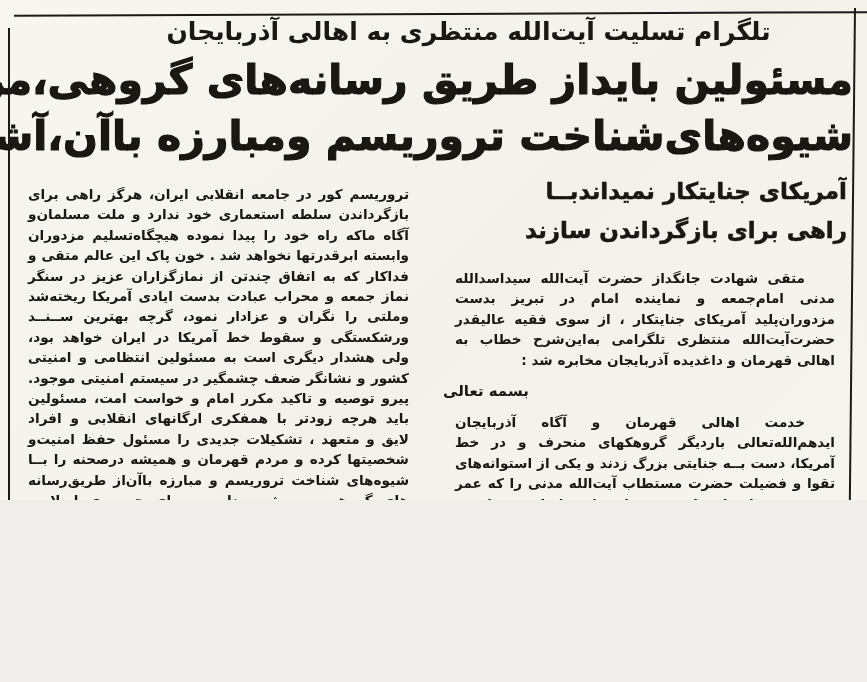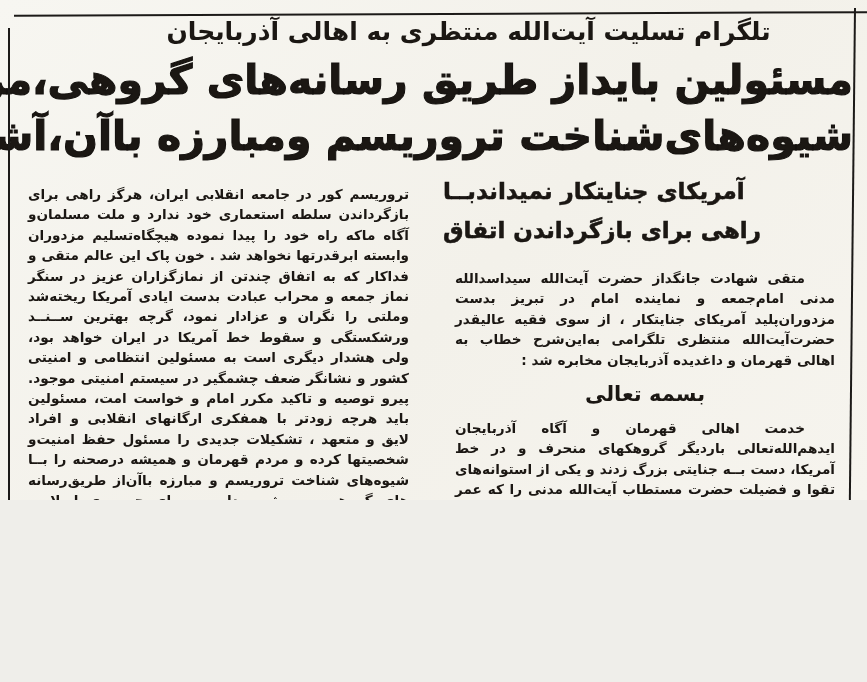--- a/index.html
+++ b/index.html
@@ -49,43 +49,43 @@
     flex-direction:row;
     gap:22px;
     padding:8px 20px 0 14px;
     height:498px;
     direction:rtl;
   }
   .col{overflow:hidden;}
   .right-col{width:404px;flex:0 0 auto;}
   .left-col{width:405px;flex:0 0 auto;}
   .lead{
-    text-align:left;
+    text-align:right;
     font-size:23px;
     font-weight:bold;
     line-height:39px;
     letter-spacing:-0.5px;
     -webkit-text-stroke:0.5px #15120f;
     margin-bottom:18px;
   }
   .lead span{display:block;white-space:nowrap;}
   .body{
     margin:12px;
     font-size:13.6px;
     font-weight:bold;
     line-height:20.4px;
     text-align:justify;
     text-align-last:right;
     letter-spacing:-0.2px;
   }
   .body.indent{text-indent:30px;}
   .basmala{
-    text-align:center;
+    text-align:left;
     font-weight:bold;
-    font-size:21px;
+    font-size:15px;
     margin:2px 0 2px;
   }
   .signature{
     margin:2px 0 0;
     padding-right:34px;
     font-size:14px;
     font-weight:bold;
     line-height:21px;
     white-space:nowrap;
   }
@@ -104,21 +104,21 @@
   <h1 class="headline">
     <span class="hline">مسئولین بایداز طریق رسانه‌های گروهی،مردم‌رابا</span>
     <span class="hline">شیوه‌های‌شناخت تروریسم ومبارزه باآن،آشناسازند</span>
   </h1>
 
   <div class="columns">
 
     <section class="col right-col">
       <div class="lead">
         <span>آمریکای جنایتکار نمیداندبــا</span>
-        <span>راهی برای بازگرداندن اتفاق</span>
+        <span>راهی برای بازگرداندن سازند</span>
       </div>
       <p class="body indent">متقی شهادت جانگداز حضرت آیت‌الله سیداسدالله مدنی امام‌جمعه و نماینده امام در تبریز بدست مزدوران‌پلید آمریکای جنایتکار ، از سوی فقیه عالیقدر حضرت‌آیت‌الله منتظری تلگرامی به‌این‌شرح خطاب به اهالی قهرمان و داغدیده آذربایجان مخابره شد :</p>
       <div class="basmala">بسمه تعالی</div>
       <p class="body indent">خدمت اهالی قهرمان و آگاه آذربایجان ایدهم‌الله‌تعالی باردیگر گروهکهای منحرف و در خط آمریکا، دست بــه جنایتی بزرگ زدند و یکی از استوانه‌های تقوا و فضیلت حضرت مستطاب آیت‌الله مدنی را که عمر شریف و پربارشان رادر حوزه‌های علمیه ایران و عراق در تربیت و تهذیب طلاب و فضلا گذراندند و در پیشبرد انقلاب بزرگ اسلامی و تحکیم مقام عظیم رهبری انقلاب نقش بسزایی داشتند،از ماگرفت ،آمریکای جنایتکار نمیداند با گسترش و تــائیــد</p>
     </section>
 
     <section class="col left-col">
       <p class="body">تروریسم کور در جامعه انقلابی ایران، هرگز راهی برای بازگرداندن سلطه استعماری خود ندارد و ملت مسلمان‌و آگاه ماکه راه خود را پیدا نموده هیچگاه‌تسلیم مزدوران وابسته ابرقدرتها نخواهد شد . خون پاک این عالم متقی و فداکار که به اتفاق چندتن از نمازگزاران عزیز در سنگر نماز جمعه و محراب عبادت بدست ایادی آمریکا ریخته‌شد وملتی را نگران و عزادار نمود، گرچه بهترین ســنــد ورشکستگی و سقوط خط آمریکا در ایران خواهد بود، ولی هشدار دیگری است به مسئولین انتظامی و امنیتی کشور و نشانگر ضعف چشمگیر در سیستم امنیتی موجود. پیرو توصیه و تاکید مکرر امام و خواست امت، مسئولین باید هرچه زودتر با همفکری ارگانهای انقلابی و افراد لایق و متعهد ، تشکیلات جدیدی را مسئول حفظ امنیت‌و شخصیتها کرده و مردم قهرمان و همیشه درصحنه را بــا شیوه‌های شناخت تروریسم و مبارزه باآن‌از طریق‌رسانه های گروهی و بویژه صدا و سیمای جمهوری اسلامی ایران ،آشنا سازند. اینجانب شهادت پرافتخاراین شخصیت بزرگ تقواومعنویت رابه حضرت ولی عصر ارواحنافداه ورهبر بزرگ انقلاب حضرت امام خمینی مدظله و امت قهرمان ایران و اهالی شریف و بیدار آذربایجان و تمام بازماندگان محترم ایشان تبریک و تسلیت گفته ، غفران و رضوان حق تعالی را برا ی‌ایشان و صبر و اجر عظیم را برای آنان ، از خدای بزرگ ، مسئلت دارم .</p>
       <p class="signature">والسلام علیکم و رحمت‌الله حسینعلی منتظری ۲۱ر۶ر۶۰</p>
     </section>

